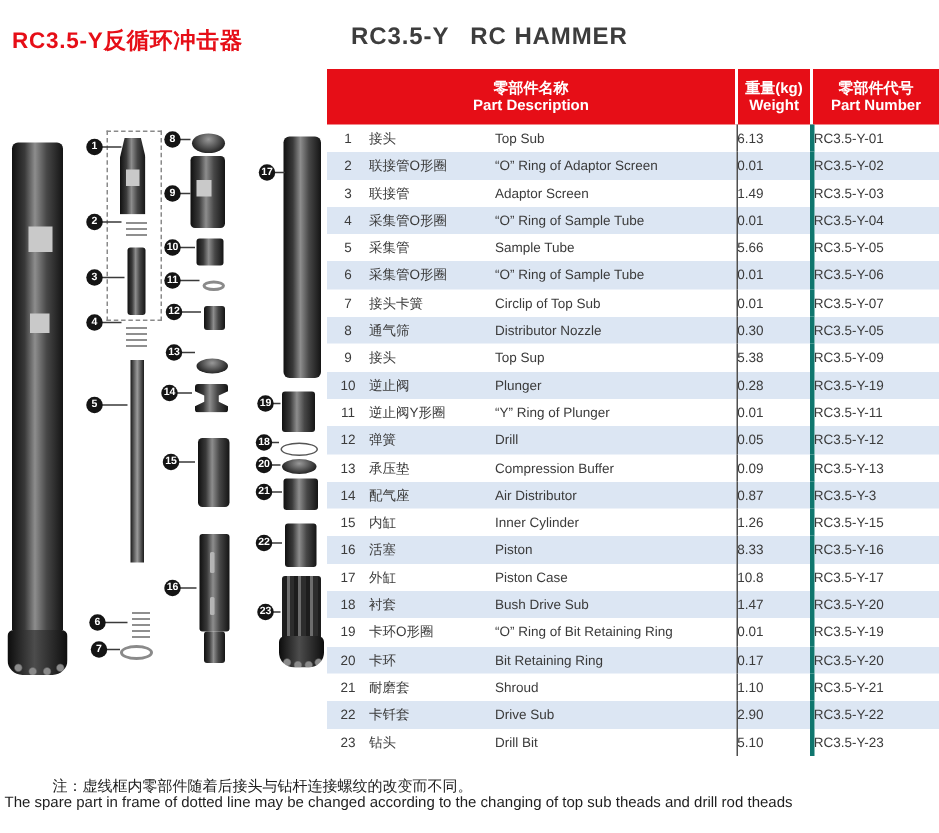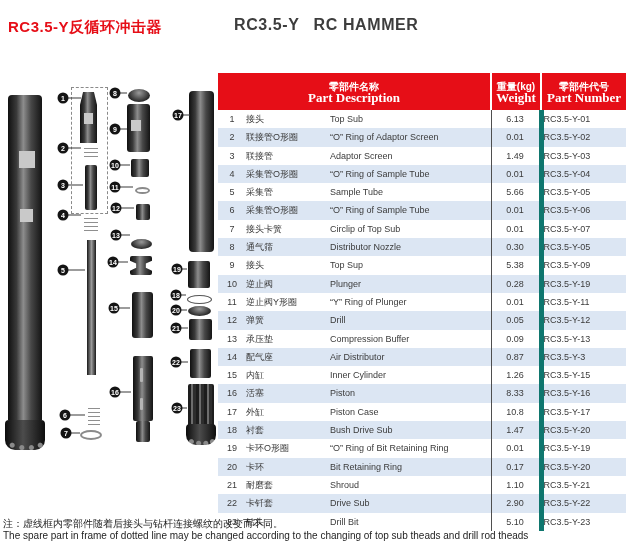--- a/index.html
+++ b/index.html
@@ -3,36 +3,36 @@
 <meta charset="utf-8">
 <style>
   html,body{margin:0;padding:0;}
   body{width:626px;height:555px;position:relative;background:#ffffff;overflow:hidden;
        font-family:"Liberation Sans","DejaVu Sans",sans-serif;-webkit-font-smoothing:antialiased;}
   
   .title-cn{position:absolute;left:8px;top:18px;font-size:15px;font-weight:bold;color:#e60e17;letter-spacing:.5px;}
   .title-en{position:absolute;left:234px;top:16px;font-size:16px;color:#3d3d3d;font-weight:bold;letter-spacing:.6px;}
   .title-en .model{margin-right:14px;}
   
-  .parts-table{position:absolute;left:218px;top:73px;width:408px;border-collapse:collapse;table-layout:fixed;
+  .parts-table{position:absolute;left:218px;top:46px;width:408px;border-collapse:collapse;table-layout:fixed;
                font-size:9px;color:#3b3b3b;}
   .parts-table thead th{background:#e60e17;color:#fff;height:37px;padding:0;vertical-align:middle;text-align:center;}
   .parts-table thead th.bl{border-left:2px solid #fff;}
   .hd-cn{font-size:10px;font-weight:bold;line-height:12px;}
-  .hd-en{font-size:13px;font-weight:bold;line-height:10px;font-family:Liberation Serif, serif;}
+  .hd-en{font-size:10px;font-weight:bold;line-height:10px;}
   .parts-table tbody td{height:18.3px;padding:0;line-height:18.3px;white-space:nowrap;overflow:hidden;}
   .parts-table tbody tr.alt td{background:#dce6f3;}
   .c-no{text-align:center;}
   .c-cn{padding-left:4px;}
   .c-en{padding-left:2px;}
-  .c-wt{text-align:center;border-left:1px solid #4f4f4f;border-right:5px solid #0f766e;margin-top:19px;}
+  .c-wt{border-left:1px solid #4f4f4f;border-right:3px solid #0f766e;margin-top:19px;}
   .c-pn{padding-left:6px;}
   
   .note{position:absolute;left:3px;color:#1e1e1e;}
-  .note-cn{top:517px;font-size:10px;}
+  .note-cn{top:517px;font-size:10px;margin-left:32px;}
   .note-en{top:530px;font-size:10px;}
   
   .diagram{position:absolute;left:0;top:0;width:626px;height:555px;pointer-events:none;}
   .diagram *{position:absolute;box-sizing:border-box;}
   .cyl{background:linear-gradient(90deg,#101010 0%,#3a3a3a 25%,#8d8d8d 45%,#474747 68%,#141414 100%);border-radius:2px;}
   .rod{background:linear-gradient(90deg,#1a1a1a,#9a9a9a 50%,#1a1a1a);}
   .spring{background:repeating-linear-gradient(180deg,#8f8f8f 0 1.5px,rgba(0,0,0,0) 1.5px 4px);}
   .ringO{border:2px solid #8a8a8a;border-radius:50%;background:transparent;}
   .ring-thin{border:1.5px solid #555;border-radius:50%;background:transparent;}
   .disc{border-radius:50%;background:radial-gradient(ellipse at 50% 30%,#999 0%,#222 75%);}

